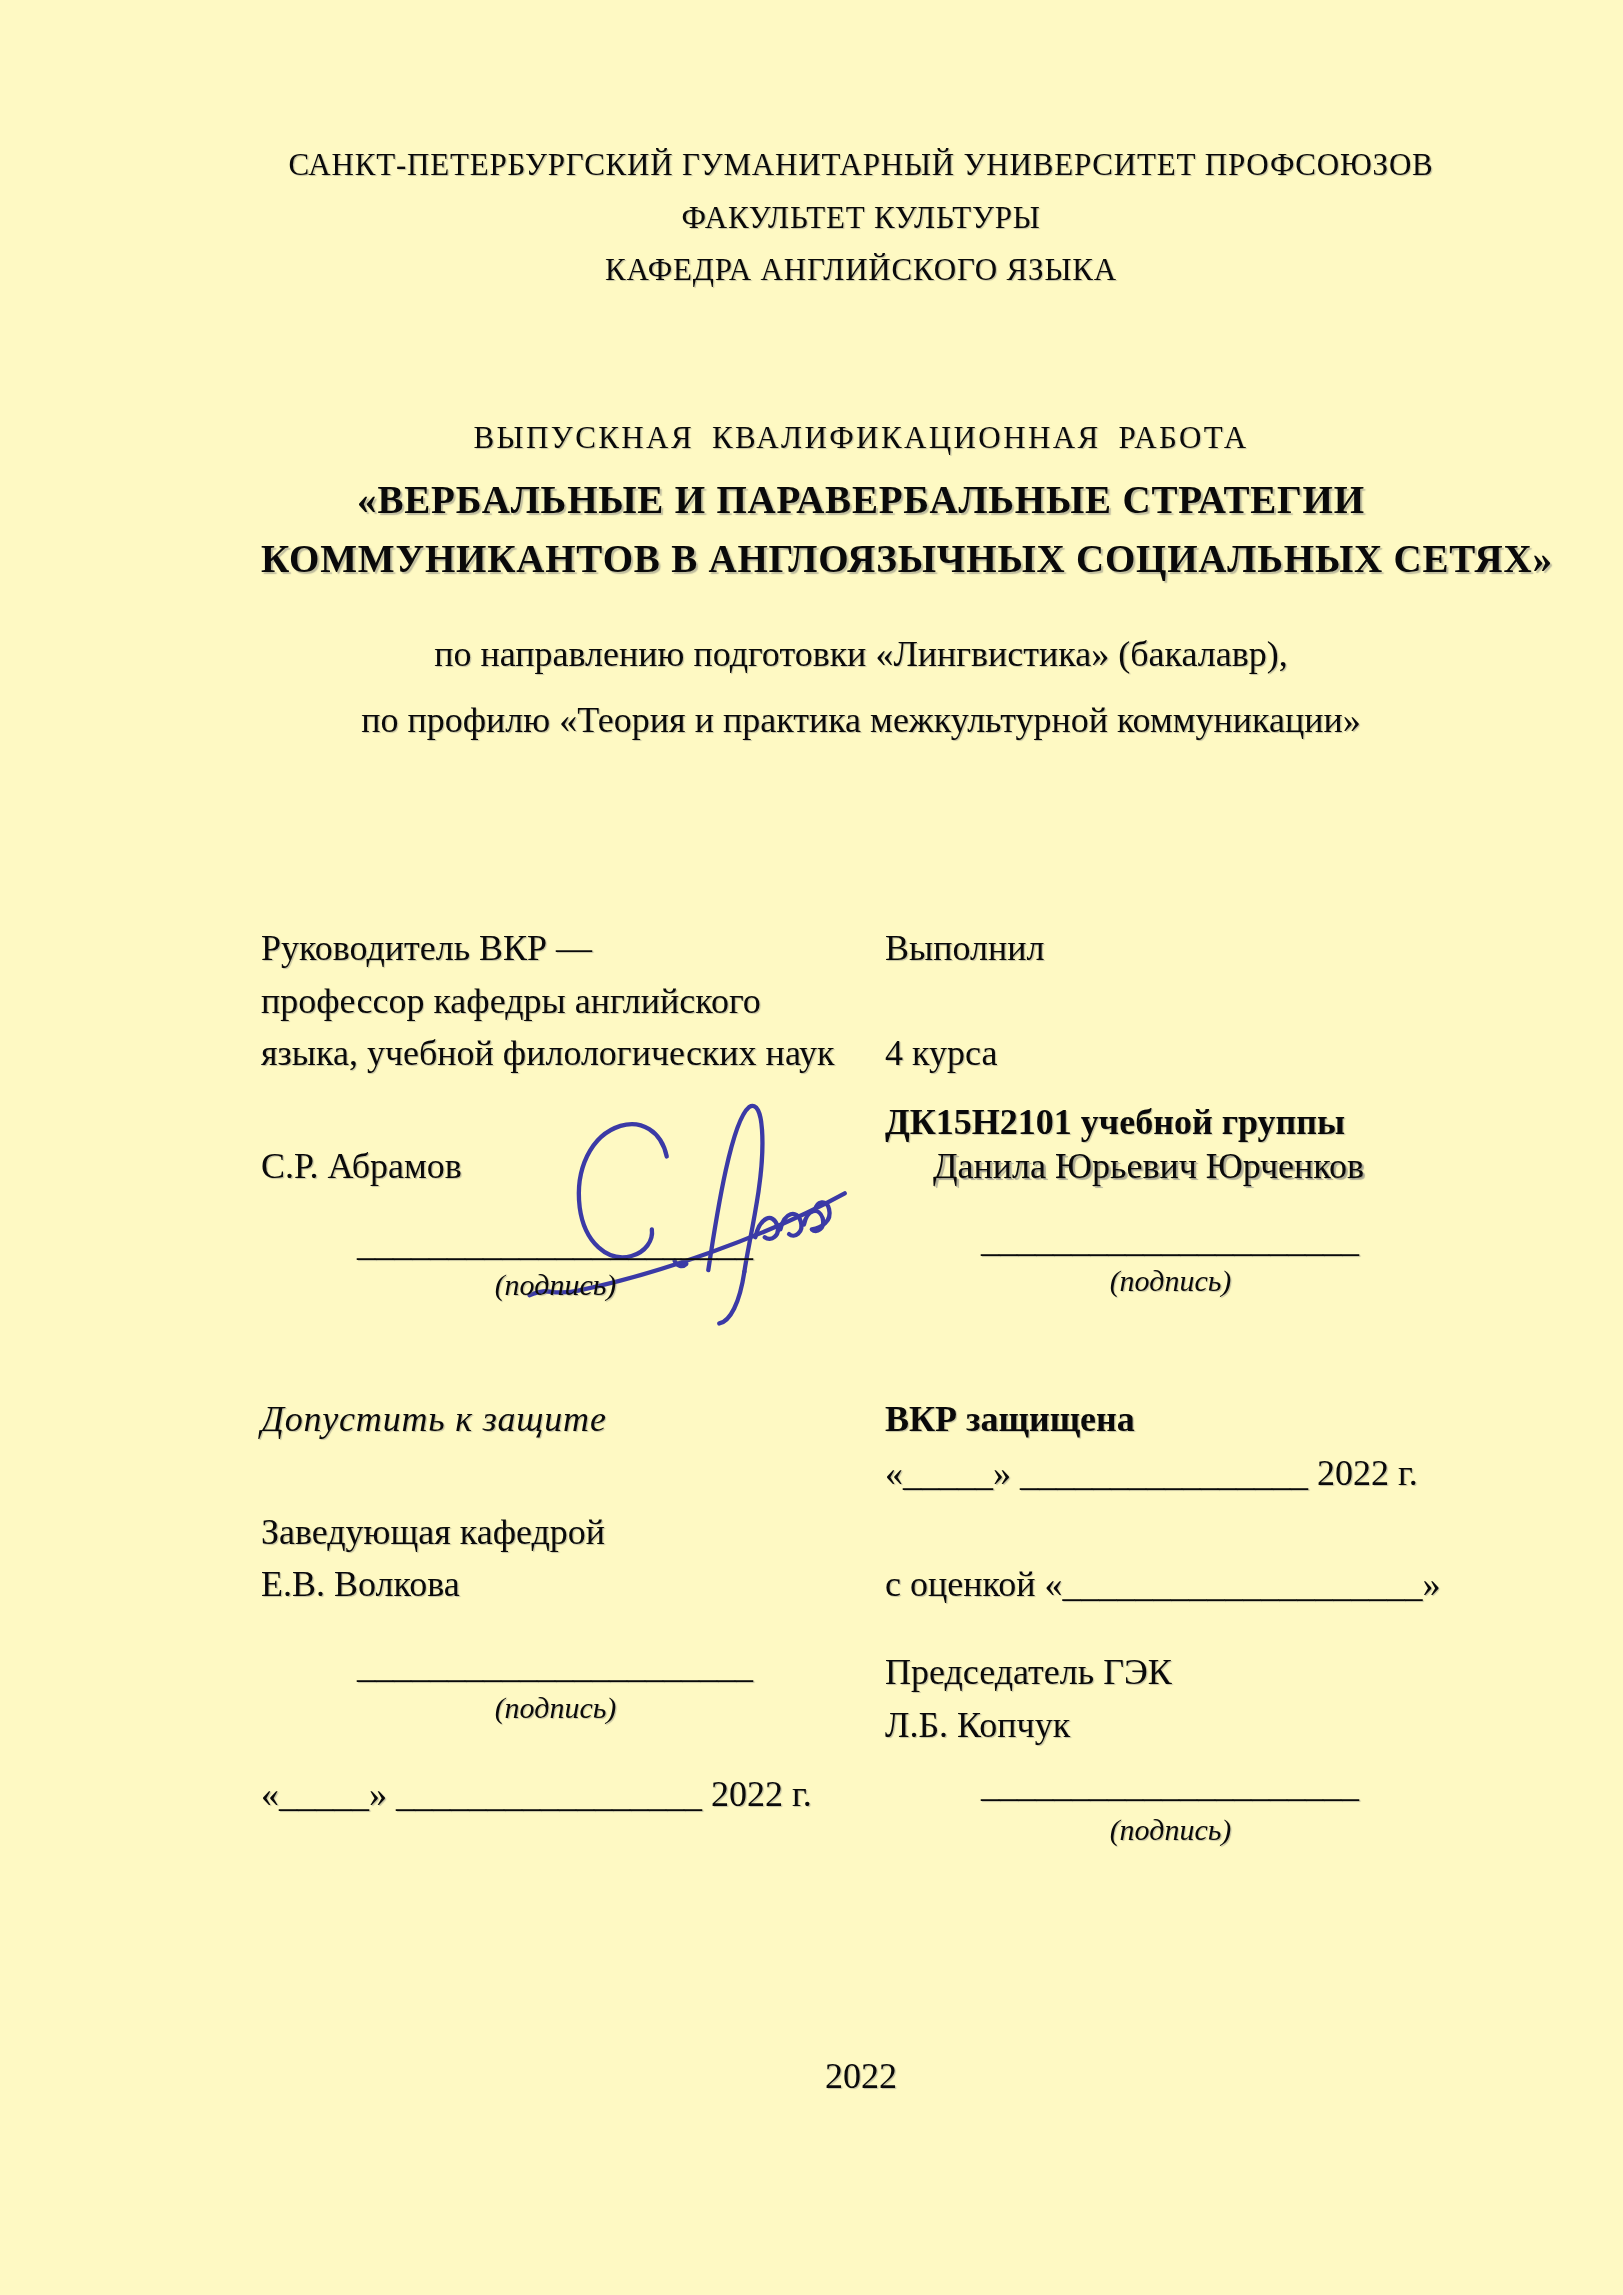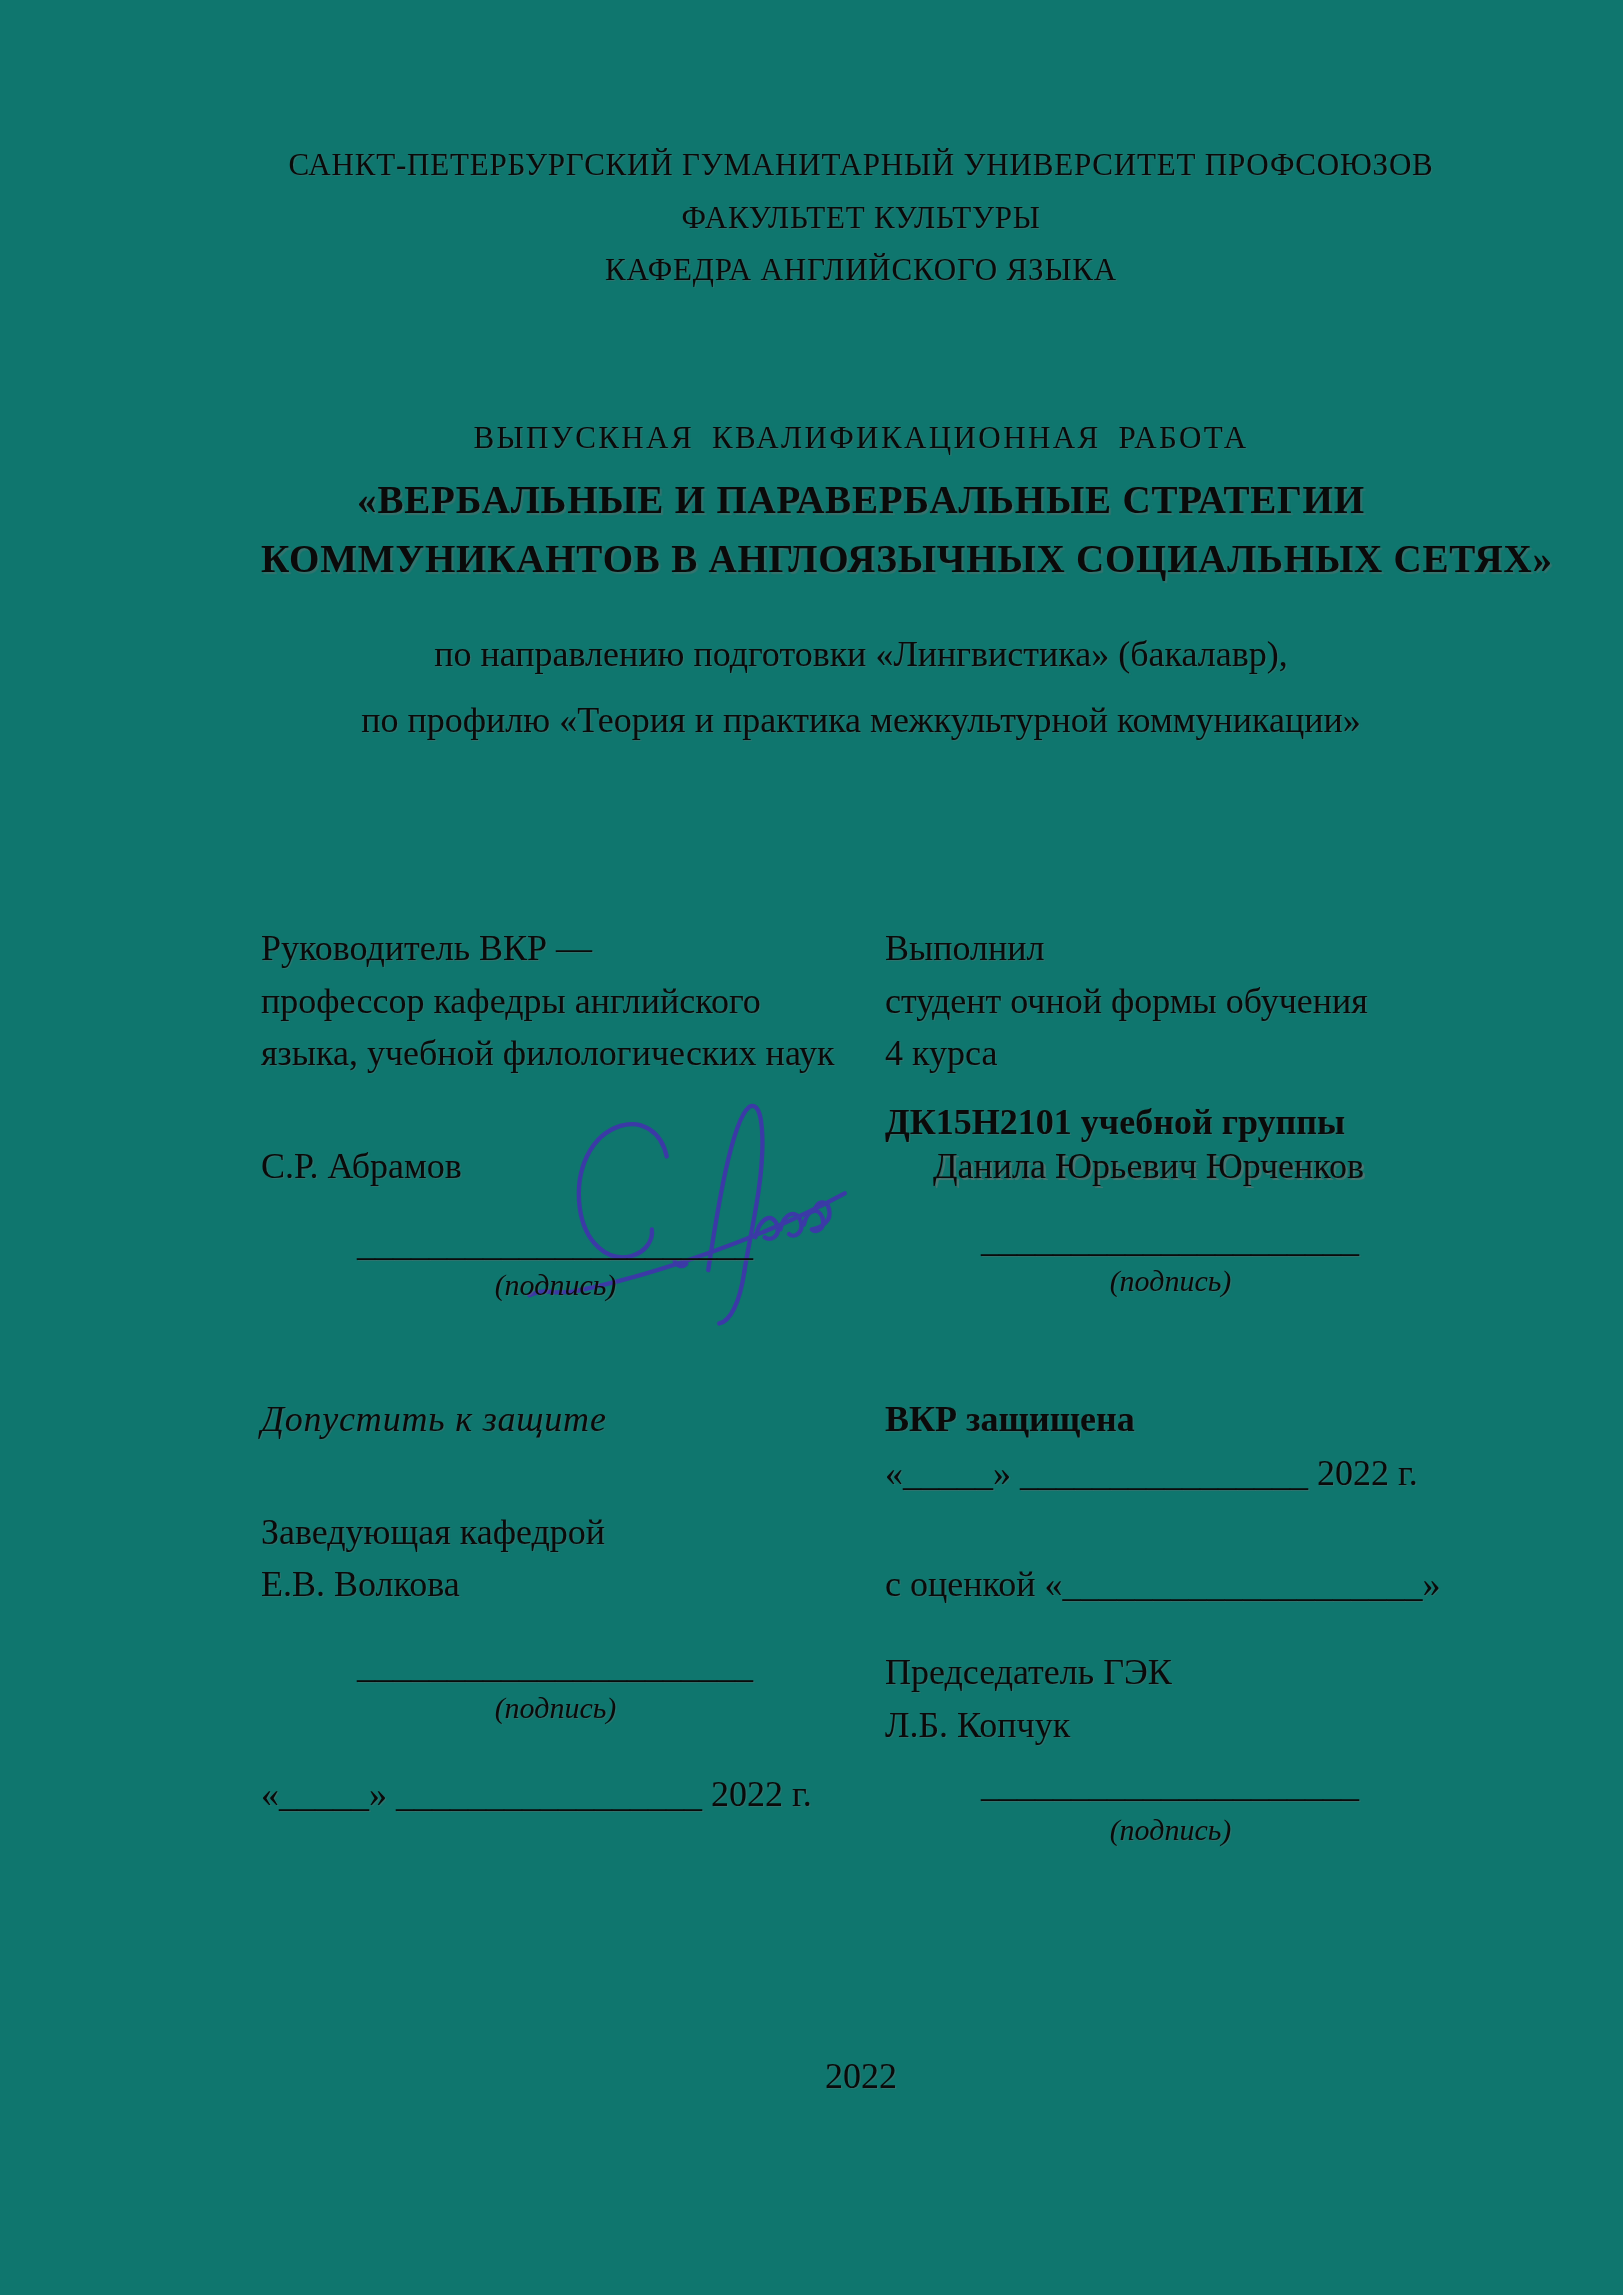--- a/index.html
+++ b/index.html
@@ -1,19 +1,19 @@
 <!DOCTYPE html>
 <html lang="ru" style="font-size:12.6px"><head>
 <meta charset="utf-8">
 <style>
   html,body{margin:0;padding:0;background:#888;}
   .page{
     position:relative;
     width:1623px;height:2295px;
-    background:#0f766e;
+    background:#fef9c3;
     font-family:"Liberation Serif","DejaVu Serif",serif;
     color:#0a0a0a;
     overflow:hidden;
   }
   .page .txt{ text-shadow:1.2px 1.2px 0.8px rgba(110,110,110,0.38); }
   .abs{position:absolute;white-space:nowrap;line-height:1;}
   .center{left:261px;width:1200px;text-align:center;}
 
   
   .hdr{font-size:31px;letter-spacing:0.8px;}
@@ -83,21 +83,20 @@
   <div class="abs center title title-2">КОММУНИКАНТОВ В АНГЛОЯЗЫЧНЫХ СОЦИАЛЬНЫХ СЕТЯХ»</div>
   <div class="abs center dir dir-2 txt">по профилю «Теория и практика межкультурной коммуникации»</div>
   <div class="abs center dir dir-1 txt">по направлению подготовки «Лингвистика» (бакалавр),</div>
 
   <div class="abs body colL r1 txt">Руководитель ВКР —</div>
   <div class="abs body colL r2 txt">профессор кафедры английского</div>
   <div class="abs body colL r3 txt">языка, учебной филологических наук</div>
   <div class="abs body colL names txt">С.Р. Абрамов</div>
 
   <div class="abs body colR r1 txt">Выполнил</div>
-  <div class="abs body colR r2 txt">студент очной формы обучения</div>
   <div class="abs body colR r3 txt">4 курса</div>
   <div class="abs body colR r4 txt">ДК15Н2101 учебной группы</div>
   <div class="abs body names student-name">Данила Юрьевич Юрченков</div>
 
   <svg class="sig-svg" viewBox="0 0 440 330" aria-hidden="true">
     <g fill="none" stroke="#3b3aa6" stroke-width="5.5" stroke-linecap="round" stroke-linejoin="round">
       <path d="M205,105 C198,72 172,58 146,66 C108,78 88,122 94,170 C100,215 130,240 160,232 C178,227 188,212 186,198"></path>
       <path d="M215,238 c3,7 10,9 15,4"></path>
       <path d="M258,250 C270,170 288,60 310,42 C330,30 330,95 322,150 C315,196 308,225 304,252"></path>
       <path d="M304,252 C298,292 286,315 272,318"></path>

